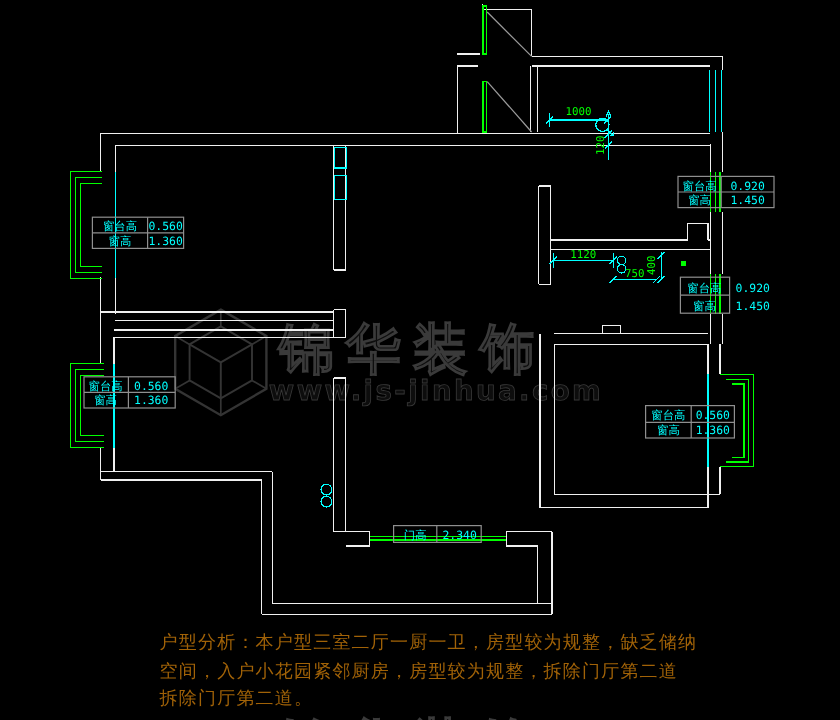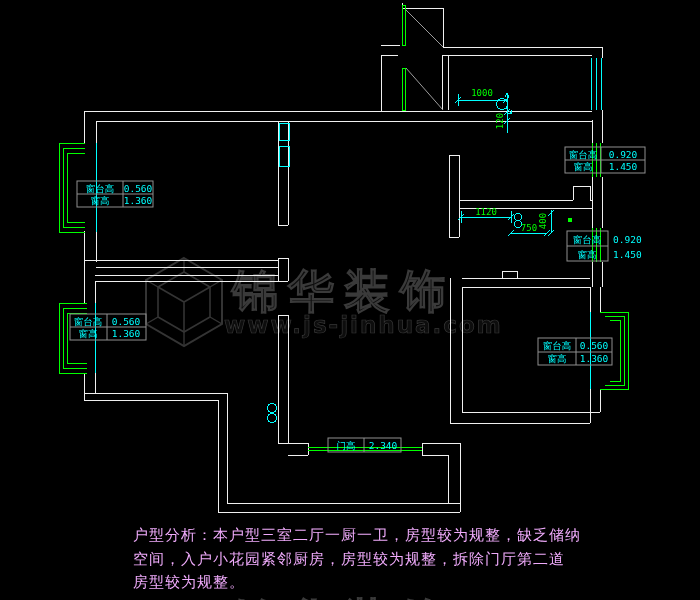--- a/index.html
+++ b/index.html
@@ -6,21 +6,21 @@
   #stage{position:relative;width:700px;height:600px;background:#000;overflow:hidden;
          font-family:"DejaVu Sans", sans-serif;}
   svg{position:absolute;left:0;top:0;}
   svg text{font-family:"DejaVu Sans Mono", monospace;}
   .tbl-text{fill:#00ffff;font-size:9.5px;}
   .dim-text{fill:#00ff00;font-size:9px;}
   .wm-cn{fill:#0d0d0d;stroke:#3a3a3a;stroke-width:0.8;font-size:46px;letter-spacing:10px;
          font-family:"DejaVu Sans", sans-serif;font-weight:bold;}
   .wm-url{fill:#0d0d0d;stroke:#383838;stroke-width:0.7;font-size:23px;letter-spacing:2px;
          font-family:"DejaVu Sans", sans-serif;font-weight:bold;}
-  .analysis-line{position:absolute;left:133px;color:#f0abfc;font-size:15px;
+  .analysis-line{position:absolute;left:133px;color:#a16207;font-size:15px;
          letter-spacing:1px;white-space:nowrap;font-family:"DejaVu Sans", sans-serif;}
 </style>
 </head>
 <body>
 
 <div id="stage">
 <svg width="700" height="600" viewBox="0 0 700 600">
 
   <g>
     <g stroke="#343434" stroke-width="2" fill="none">
@@ -189,15 +189,15 @@
           </g>
       <text class="tbl-text" x="346" y="449" text-anchor="middle">门高</text>
       <text class="tbl-text" x="383" y="449" text-anchor="middle">2.340</text>
     </g>
   </g>
 </svg>
 
   <div>
     <div class="analysis-line" style="top:526px">户型分析：本户型三室二厅一厨一卫，房型较为规整，缺乏储纳</div>
     <div class="analysis-line" style="top:550px">空间，入户小花园紧邻厨房，房型较为规整，拆除门厅第二道</div>
-    <div class="analysis-line" style="top:573px">房型较为规整。</div>
+    <div class="analysis-line" style="top:573px">拆除门厅第二道。</div>
   </div>
 </div>
 
 </body></html>

